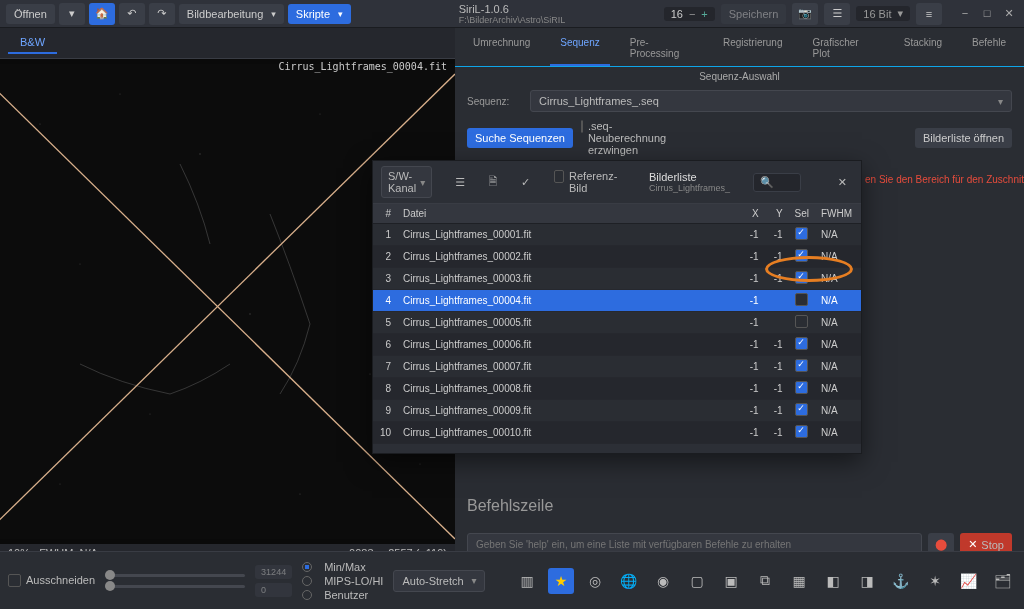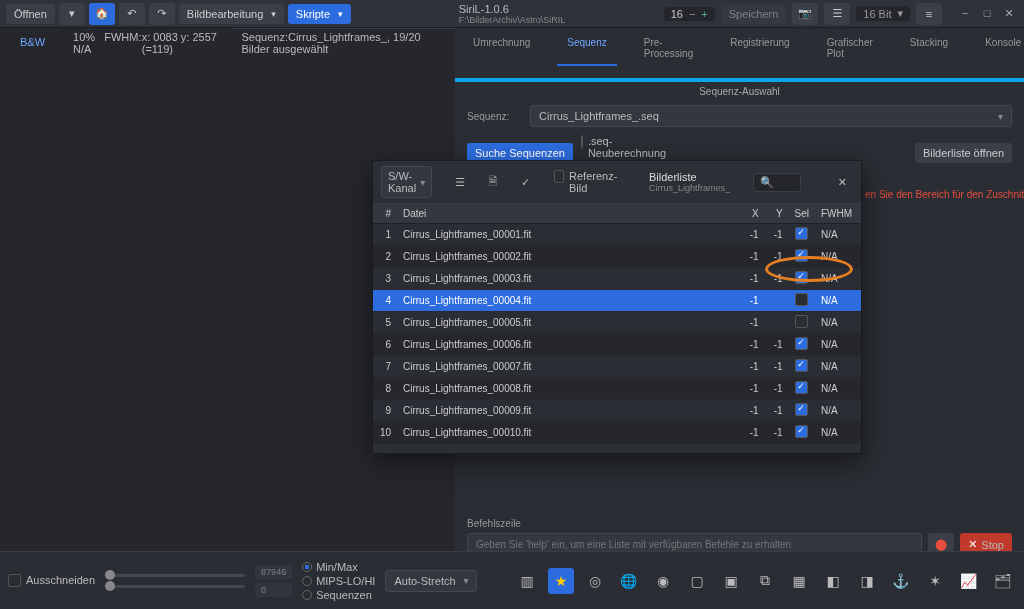--- a/index.html
+++ b/index.html
@@ -11,31 +11,31 @@
 .btn-icon{width:26px;height:22px;justify-content:center;padding:0}
 .dropdown-arrow::after{content:"▾";font-size:9px;margin-left:4px}
 .title-center{position:absolute;left:50%;transform:translateX(-50%);font-size:10px;color:#aaa}
 .title-center .sub{font-size:9px;color:#888}
 .info-right{margin-left:auto;display:flex;align-items:center;gap:6px;font-size:9px;color:#888}
 .stepper{display:flex;align-items:center;background:#24262c;border-radius:3px;padding:1px 4px}
 .stepper span{padding:0 3px;cursor:pointer;color:#999}
 .window-controls{display:flex;gap:4px;margin-left:8px}
 .window-controls span{width:18px;text-align:center;cursor:pointer;color:#aaa}
 .main{display:flex;height:calc(100% - 28px - 30px)}
-.left-pane{width:455px;background:#25272d;display:flex;flex-direction:row;position:relative}
+.left-pane{width:455px;background:#25272d;display:flex;flex-direction:column;position:relative}
 .tab-row{display:flex;padding:4px 8px;border-bottom:1px solid #393c44}
 .tab{padding:4px 12px;cursor:pointer;color:#999;border-bottom:2px solid transparent}
 .tab.active{color:#6ea5ff;border-bottom-color:#2d6cdf}
 .preview{flex:1;background:#0a0a0a;position:relative;overflow:hidden}
 .preview svg{width:100%;height:100%}
 .preview-title{position:absolute;top:2px;right:8px;font-size:10px;color:#ccc;font-family:monospace}
 .status-line{padding:3px 8px;font-size:10px;color:#999;display:flex;justify-content:space-between;background:#25272d}
 .seq-line{padding:2px 8px;font-size:10px;color:#888;border-top:1px solid #393c44}
 .right-pane{flex:1;background:#2a2d33;display:flex;flex-direction:column;overflow:hidden}
-.right-tabs{display:flex;padding:4px 8px 12px;border-bottom:4px solid #0ea5e9;gap:17px}
+.right-tabs{display:flex;padding:4px 8px 0;border-bottom:1px solid #0ea5e9;gap:10px}
 .right-tabs .tab{font-size:10px;padding:5px 10px}
 .section-title{text-align:center;font-size:10px;color:#aaa;padding:4px}
 .form-row{display:flex;align-items:center;gap:8px;padding:4px 12px}
 .form-row label{font-size:10px;color:#999;width:55px}
 .combo{flex:1;background:#34373f;border:1px solid #44474f;border-radius:3px;padding:4px 8px;font-size:10px;display:flex;justify-content:space-between;align-items:center}
 .combo::after{content:"▾";color:#888}
 .checkbox-wrap{display:flex;align-items:flex-start;gap:5px;font-size:10px;color:#999}
 .checkbox{width:13px;height:13px;border:1px solid #555;background:#2a2d33;border-radius:2px;display:inline-block}
 .checkbox.checked{background:#2d6cdf;position:relative}
 .checkbox.checked::after{content:"✓";color:#fff;font-size:9px;position:absolute;top:-1px;left:1px}
@@ -56,31 +56,31 @@
 .tbl td{padding:3px 6px;font-size:10px;color:#ccc;border-bottom:1px solid #26282e}
 .tbl tr.odd td{background:#2a2d33}
 .tbl tr.even td{background:#25272d}
 .tbl tr.sel td{background:#2d6cdf;color:#fff}
 .tbl .num{text-align:right;width:24px}
 .tbl .cb-cell{width:24px;text-align:center}
 .dlg-footer{padding:3px 10px;text-align:right;font-size:10px;color:#999;border-top:1px solid #393c44}
 .highlight-oval{position:absolute;left:765px;top:256px;width:88px;height:26px;border:3px solid #e67e22;border-radius:50%;z-index:60;pointer-events:none}
 
 .cmd-area{padding:6px 12px}
-.cmd-label{font-size:10px;color:#999;margin-bottom:4px}
+.cmd-label{font-size:16px;color:#999;margin-bottom:18px}
 .cmd-row{display:flex;gap:6px;align-items:stretch}
 .cmd-input{flex:1;background:#34373f;border:1px solid #44474f;border-radius:3px;padding:5px 8px;font-size:10px;color:#777}
 .cmd-status{text-align:center;font-size:10px;color:#888;padding:3px}
 
 .bottom{position:absolute;left:0;right:0;bottom:0;height:58px;background:#2a2d33;border-top:1px solid #393c44;display:flex;align-items:center;padding:0 8px;gap:8px}
 .bottom .left-ctrls{display:flex;align-items:center;gap:10px;flex:0 0 auto}
 .slider{width:140px;height:3px;background:#44474f;border-radius:2px;position:relative}
 .slider::before{content:"";position:absolute;left:0;top:-4px;width:10px;height:10px;background:#888;border-radius:50%}
 .radio-col{display:flex;flex-direction:column;gap:2px;font-size:9px;color:#888}
-.radio-col label{display:flex;align-items:center;gap:4px}
+.radio-col label{display:flex;align-items:center;gap:12px}
 .radio{width:10px;height:10px;border:1px solid #666;border-radius:50%;display:inline-block}
 .radio.on{background:radial-gradient(circle,#2d6cdf 40%,transparent 45%)}
 .icon-strip{display:flex;gap:8px;margin-left:auto;align-items:center}
 .icon-strip .ic{width:26px;height:26px;display:flex;align-items:center;justify-content:center;border-radius:3px;cursor:pointer;font-size:14px}
 svg{pointer-events:none}
 </style>
 </head>
 <body>
 
 <div class="toolbar">
@@ -165,21 +165,21 @@
   </div>
 
   <div class="right-pane">
     <div class="right-tabs" id="workflow-tabs">
         <div class="tab">Umrechnung</div>
         <div class="tab active">Sequenz</div>
         <div class="tab">Pre-Processing</div>
         <div class="tab">Registrierung</div>
         <div class="tab">Grafischer Plot</div>
         <div class="tab">Stacking</div>
-        <div class="tab">Konsole</div>
+        <div class="tab">Befehle</div>
       </div>
     <div class="section-title">Sequenz-Auswahl</div>
     <div class="form-row">
       <label>Sequenz:</label>
       <div class="combo">
           <span>Cirrus_Lightframes_.seq</span>
         </div>
     </div>
     <div class="form-row">
       <button class="btn btn-blue">Suche Sequenzen</button>
@@ -331,35 +331,35 @@
     <label class="checkbox-wrap">
       <span class="checkbox"></span>
       <span>Ausschneiden</span>
     </label>
     <div>
       <div class="slider"></div>
       <div style="height:8px"></div>
       <div class="slider"></div>
     </div>
     <div style="display:flex;flex-direction:column;gap:4px">
-      <button class="btn" style="font-size:9px;padding:2px 6px;opacity:.5">87946</button>
+      <button class="btn" style="font-size:9px;padding:2px 6px;opacity:.5">31244</button>
       <button class="btn" style="font-size:9px;padding:2px 6px;opacity:.5">0</button>
     </div>
     <div class="radio-col">
       <label>
           <span class="radio on"></span>
           <span>Min/Max</span>
         </label>
       <label>
           <span class="radio"></span>
           <span>MIPS-LO/HI</span>
         </label>
       <label>
           <span class="radio"></span>
-          <span>Sequenzen</span>
+          <span>Benutzer</span>
         </label>
     </div>
     <div class="combo" style="width:92px;flex:none">
         <span>Auto-Stretch</span>
       </div>
   </div>
   <div class="icon-strip">
     <div class="ic">▥</div>
     <div class="ic" style="background:#2d6cdf;color:#ffcc00">★</div>
     <div class="ic">◎</div>

